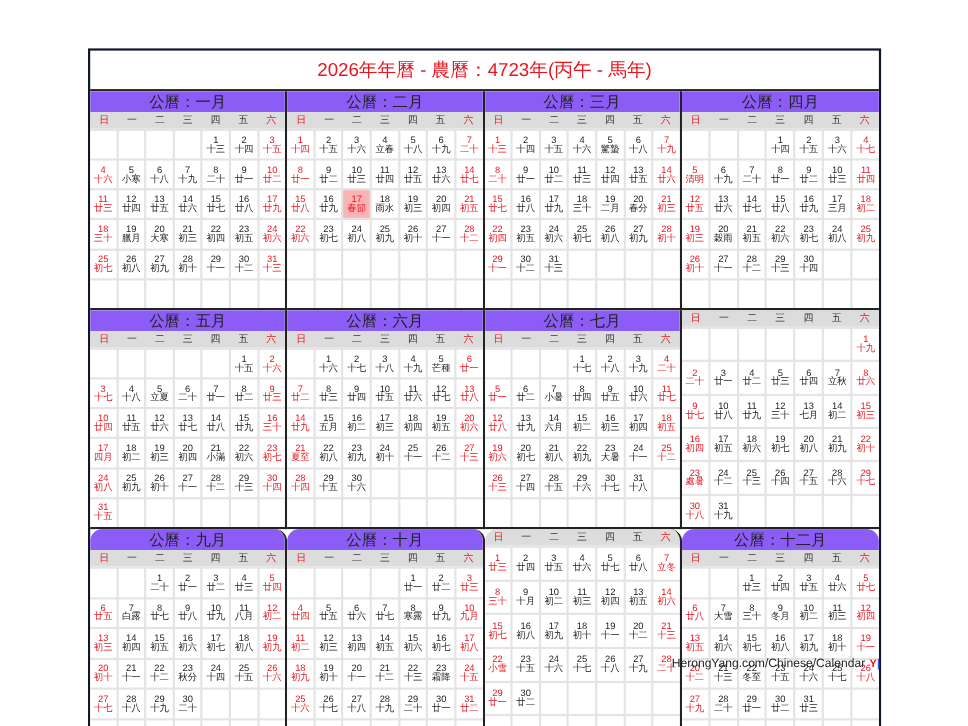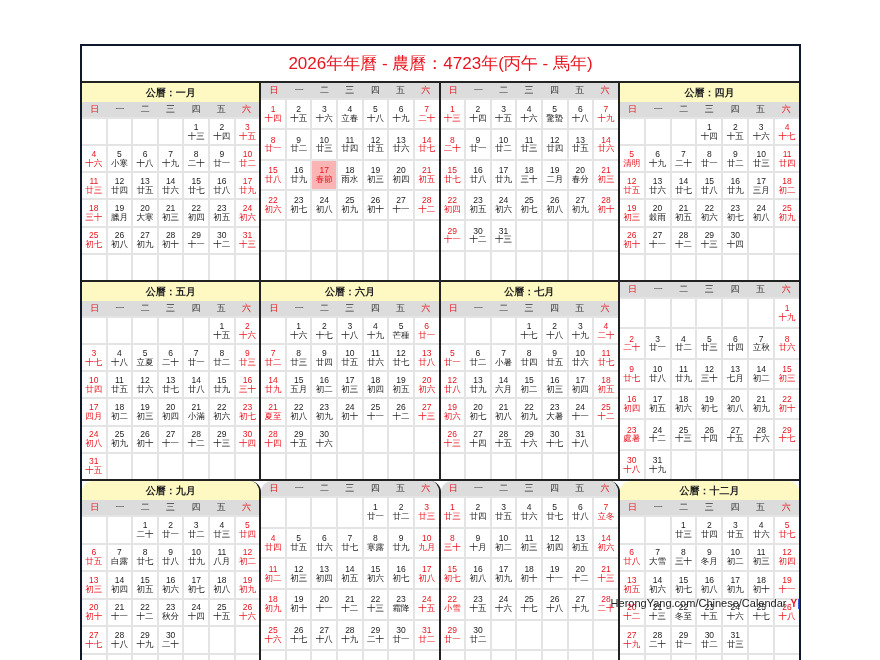--- a/index.html
+++ b/index.html
@@ -16,21 +16,21 @@
   }
   .grid {
     display: grid; grid-template-columns: repeat(4, 1fr); grid-template-rows: repeat(3, 1fr);
     height: calc(100% - 37px);
   }
   .month { border-right: 2px solid #222; border-bottom: 2px solid #222; display: flex; flex-direction: column; overflow: hidden; }
   .month:nth-child(4n) { border-right: none; text-align: right; }
   .month:nth-child(n+9) { border-bottom: none; border-radius: 11px; }
   .mhead {
     height: 19px; display: flex; align-items: center; justify-content: center;
-    font-size: 10px; color: #222; background: #fef9c3; font-weight: bold;
+    font-size: 14px; color: #222; background: #8b5cf6;
   }
   .wdays { display: grid; grid-template-columns: repeat(7, 1fr); background: #dcdcdc; height: 15px; }
   .wd { font-size: 9px; color: #333; display: flex; align-items: center; justify-content: center; }
   .wd.red { color: #e8141e; }
   .days { flex: 1; display: grid; grid-template-columns: repeat(7, 1fr); grid-template-rows: repeat(6, 1fr); gap: 2px; background: #e4e4e4; padding: 2px 0 0 0; }
   .cell { background: #fff; display: flex; flex-direction: column; align-items: center; justify-content: center; line-height: 1.05; }
   .cell .d { font-size: 8.5px; color: #222; font-family: "Liberation Sans", sans-serif; }
   .cell .l { font-size: 8.5px; color: #222; }
   .cell.red .d, .cell.red .l { color: #e8141e; }
   .cell.hl { background: #fbb4b4; }
@@ -191,20 +191,21 @@
           <div class="cell"></div>
           <div class="cell"></div>
           <div class="cell"></div>
           <div class="cell"></div>
           <div class="cell"></div>
           <div class="cell"></div>
           <div class="cell"></div>
         </div>
       </div>
       <div class="month">
+        <div class="mhead">公曆：二月</div>
         <div class="wdays">
           <div class="wd red">日</div>
           <div class="wd">一</div>
           <div class="wd">二</div>
           <div class="wd">三</div>
           <div class="wd">四</div>
           <div class="wd">五</div>
           <div class="wd red">六</div>
         </div>
         <div class="days">
@@ -330,20 +331,21 @@
           <div class="cell"></div>
           <div class="cell"></div>
           <div class="cell"></div>
           <div class="cell"></div>
           <div class="cell"></div>
           <div class="cell"></div>
           <div class="cell"></div>
         </div>
       </div>
       <div class="month">
+        <div class="mhead">公曆：三月</div>
         <div class="wdays">
           <div class="wd red">日</div>
           <div class="wd">一</div>
           <div class="wd">二</div>
           <div class="wd">三</div>
           <div class="wd">四</div>
           <div class="wd">五</div>
           <div class="wd red">六</div>
         </div>
         <div class="days">
@@ -1362,20 +1364,21 @@
           <div class="cell"></div>
           <div class="cell"></div>
           <div class="cell"></div>
           <div class="cell"></div>
           <div class="cell"></div>
           <div class="cell"></div>
           <div class="cell"></div>
         </div>
       </div>
       <div class="month">
+        <div class="mhead">公曆：十月</div>
         <div class="wdays">
           <div class="wd red">日</div>
           <div class="wd">一</div>
           <div class="wd">二</div>
           <div class="wd">三</div>
           <div class="wd">四</div>
           <div class="wd">五</div>
           <div class="wd red">六</div>
         </div>
         <div class="days">

